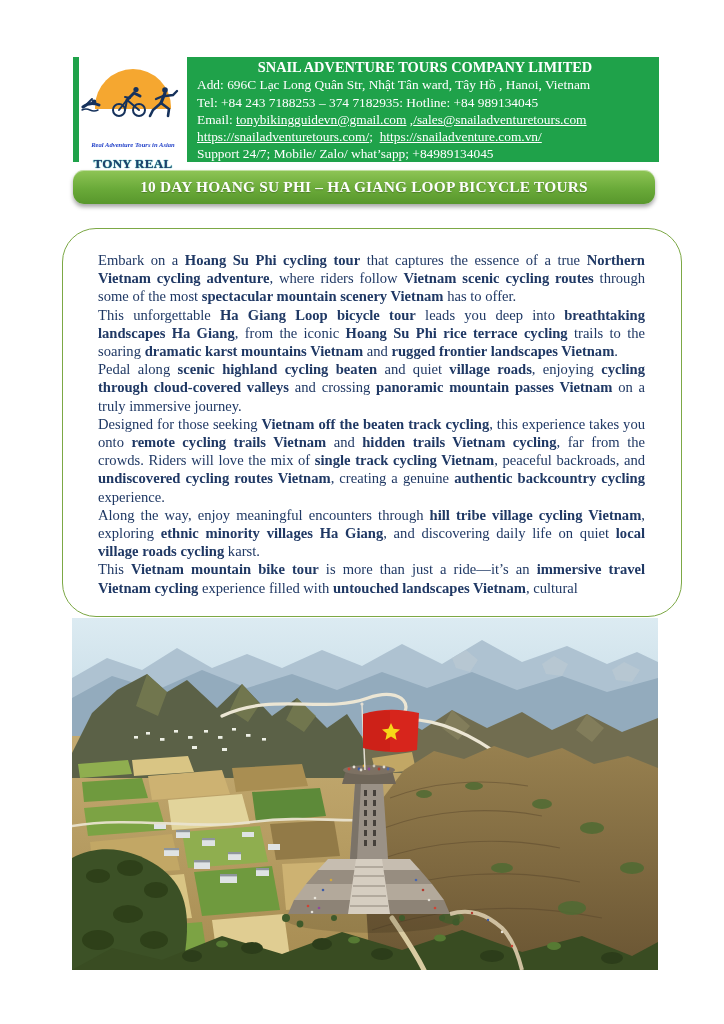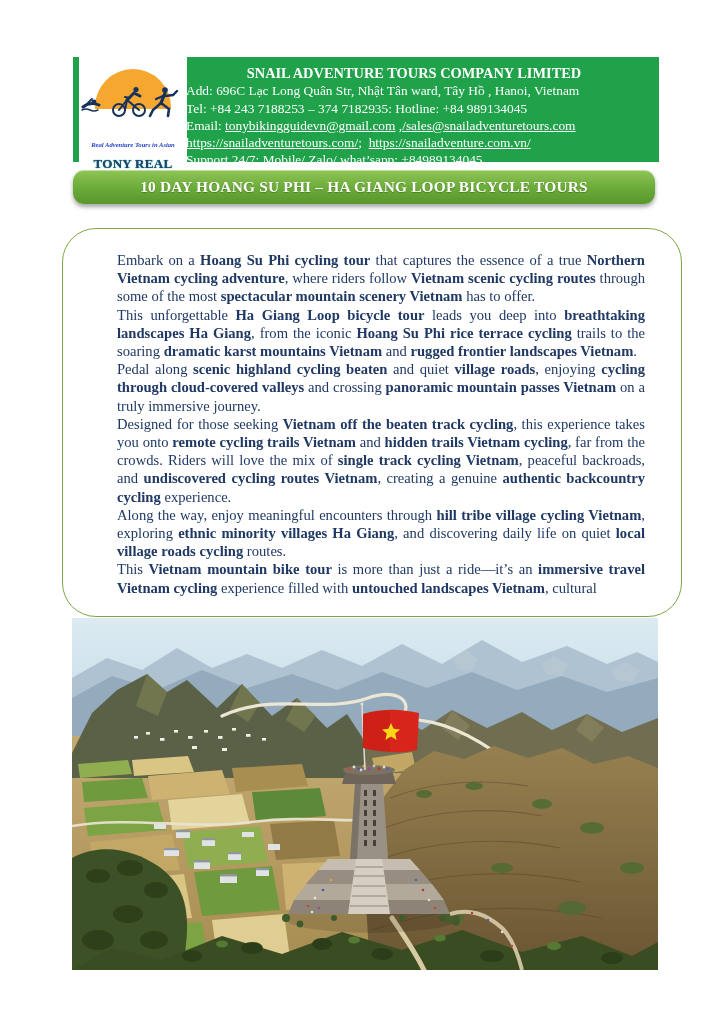--- a/index.html
+++ b/index.html
@@ -12,38 +12,38 @@
   .logo-panel{position:absolute;left:6px;top:0;width:108px;height:105px;background:#ffffff;
               display:flex;flex-direction:column;align-items:center;}
   .sun{position:absolute;left:16px;top:12px;width:76px;height:40px;background:#f5a730;
        border-radius:76px 76px 0 0;}
   .figures{position:absolute;left:2px;top:26px;width:104px;height:36px;}
   .logo-title{position:absolute;left:0;top:68px;width:108px;text-align:center;
               font-weight:bold;font-size:13px;letter-spacing:.3px;color:#23406b;
               text-shadow:0 0 1px #27b3ae, 0 0 1px #27b3ae;margin-top:31px;}
   .logo-sub{position:absolute;left:0;top:84px;width:108px;text-align:center;
             font-weight:bold;font-style:italic;font-size:6.6px;color:#2443c9;}
-  .header-info{position:absolute;left:113px;top:0;width:456px;height:105px;color:#ffffff;
-               font-size:13.4px;line-height:17.3px;padding-top:8px;}
+  .header-info{position:absolute;left:124px;top:0;width:456px;height:105px;color:#ffffff;
+               font-size:13.4px;line-height:17.3px;padding-top:2px;}
   .header-info .company{font-weight:bold;font-size:14.4px;text-align:center;}
   .header-info a{color:#ffffff;text-decoration:underline;cursor:pointer;margin-top:18px;}
   .hline{white-space:pre-wrap;}
 
   
   .banner{position:absolute;left:73px;top:170px;width:582px;height:34px;border-radius:11px;
           background:linear-gradient(#8fc556,#6aaa39 55%,#58972c);
           box-shadow:0 3px 4px rgba(0,0,0,.35), inset 0 1px 0 rgba(255,255,255,.45);
           display:flex;align-items:center;justify-content:center;}
   .banner-title{color:#fdfefb;font-weight:bold;font-size:15.4px;letter-spacing:.2px;
                 text-shadow:0 1px 1px rgba(0,0,0,.25);}
 
   
   .textbox{position:absolute;left:62px;top:228px;width:620px;height:389px;box-sizing:border-box;
            border:1.6px solid #7ca845;border-radius:34px;overflow:hidden;
-           padding:22px 36px 0 54px;background:#ffffff;}
+           padding:22px 36px 0 35px;background:#ffffff;}
   .para{margin:0;text-align:justify;color:#1f3864;font-size:14.6px;line-height:18.2px;}
   .para b{color:#1f3864;}
 
   
   .photo{position:absolute;left:72px;top:618px;width:586px;height:352px;overflow:hidden;}
   .photo svg{display:block;}
 </style>
 </head>
 <body>
 
@@ -93,21 +93,21 @@
   <div class="banner">
     <div class="banner-title">10 DAY HOANG SU PHI – HA GIANG LOOP BICYCLE TOURS</div>
   </div>
 
   <div class="textbox">
     <div>
         <p class="para"><span>Embark on a </span><b>Hoang Su Phi cycling tour</b><span> that captures the essence of a true </span><b>Northern Vietnam cycling adventure</b><span>, where riders follow </span><b>Vietnam scenic cycling routes</b><span> through some of the most </span><b>spectacular mountain scenery Vietnam</b><span> has to offer.</span></p>
         <p class="para"><span>This unforgettable </span><b>Ha Giang Loop bicycle tour</b><span> leads you deep into </span><b>breathtaking landscapes Ha Giang</b><span>, from the iconic </span><b>Hoang Su Phi rice terrace cycling</b><span> trails to the soaring </span><b>dramatic karst mountains Vietnam</b><span> and </span><b>rugged frontier landscapes Vietnam</b><span>.</span></p>
         <p class="para"><span>Pedal along </span><b>scenic highland cycling beaten</b><span> and quiet </span><b>village roads</b><span>, enjoying </span><b>cycling through cloud-covered valleys</b><span> and crossing </span><b>panoramic mountain passes Vietnam</b><span> on a truly immersive journey.</span></p>
         <p class="para"><span>Designed for those seeking </span><b>Vietnam off the beaten track cycling</b><span>, this experience takes you onto </span><b>remote cycling trails Vietnam</b><span> and </span><b>hidden trails Vietnam cycling</b><span>, far from the crowds. Riders will love the mix of </span><b>single track cycling Vietnam</b><span>, peaceful backroads, and </span><b>undiscovered cycling routes Vietnam</b><span>, creating a genuine </span><b>authentic backcountry cycling</b><span> experience.</span></p>
-        <p class="para"><span>Along the way, enjoy meaningful encounters through </span><b>hill tribe village cycling Vietnam</b><span>, exploring </span><b>ethnic minority villages Ha Giang</b><span>, and discovering daily life on quiet </span><b>local village roads cycling</b><span> routes.</span></p>
+        <p class="para"><span>Along the way, enjoy meaningful encounters through </span><b>hill tribe village cycling Vietnam</b><span>, exploring </span><b>ethnic minority villages Ha Giang</b><span>, and discovering daily life on quiet </span><b>local village roads cycling</b><span> karst.</span></p>
         <p class="para"><span>This </span><b>Vietnam mountain bike tour</b><span> is more than just a ride—it’s an </span><b>immersive travel Vietnam cycling</b><span> experience filled with </span><b>untouched landscapes Vietnam</b><span>, cultural</span></p>
       </div>
   </div>
 
   <div class="photo">
     <svg viewBox="0 0 586 352" width="586" height="352" xmlns="http://www.w3.org/2000/svg">
       <defs>
         <linearGradient id="sky" x1="0" y1="0" x2="0" y2="1">
           <stop offset="0" stop-color="#dcebf2"></stop>
             <stop offset="1" stop-color="#bfd6e2"></stop>

